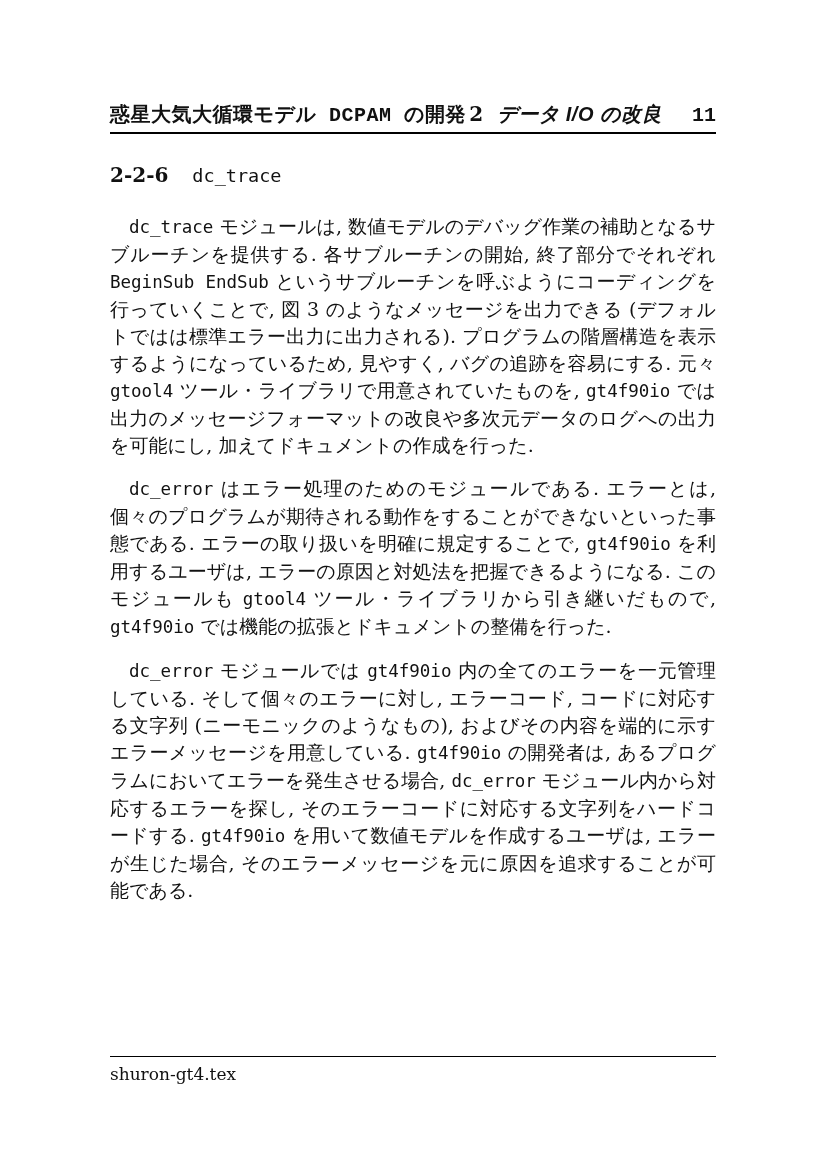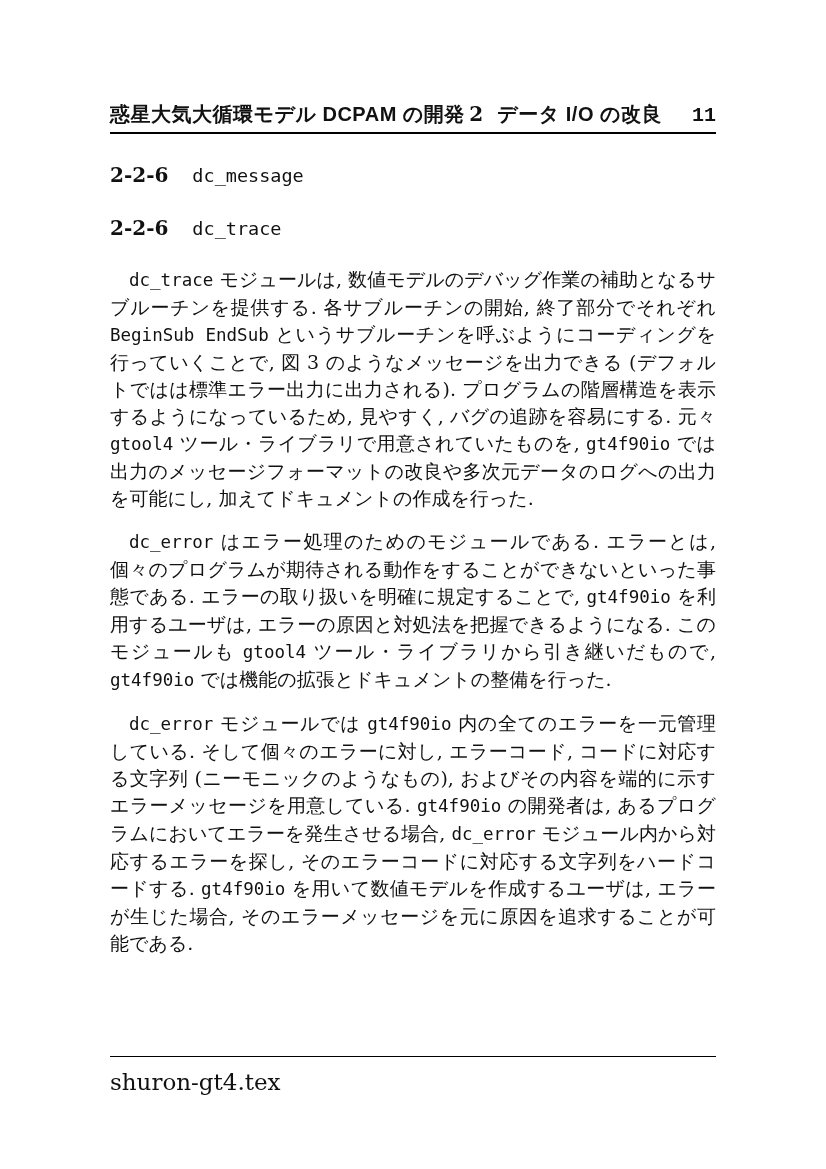--- a/index.html
+++ b/index.html
@@ -22,24 +22,24 @@
   .header {
     padding-top: 85px;
     display: flex;
     justify-content: space-between;
     align-items: baseline;
     font-size: 20px;
     line-height: 24px;
     font-weight: bold;
     white-space: nowrap;
   }
-  .header-title { font-family: Liberation Sans, sans-serif; letter-spacing: 0.5px; }
+  .header-title { font-family: Liberation Mono, monospace; letter-spacing: 0.5px; }
   .header-right { display: flex; align-items: baseline; }
   .header-sec-num { font-family: "DejaVu Serif", serif; }
-  .header-sec-title { margin-left: 14px; font-family: "Liberation Sans", sans-serif; letter-spacing: 0.5px; }
+  .header-sec-title { margin-left: 14px; font-family: "Liberation Sans", sans-serif; letter-spacing: 0.5px; font-style: italic; }
   .header-page { margin-left: 30px; font-family: Liberation Mono, monospace; margin-top: 19px; }
   .header-rule { border-bottom: 2px solid #000; margin-top: 4px; }
   
   .sec-heading {
     margin-top: 30px;
     font-size: 20px;
     line-height: 22px;
     font-weight: bold;
   }
   .sec-title {
@@ -61,48 +61,45 @@
     font-family: "DejaVu Sans Mono", monospace;
     font-size: 17.5px;
   }
   
   .footer {
     position: absolute;
     left: 110px;
     top: 1056px;
     width: 606px;
     border-top: 1.6px solid #000;
-    padding-top: 15px;
+    padding-top: 7px;
     display: flex;
     justify-content: space-between;
     align-items: baseline;
-    font-size: 23px;
+    font-size: 17px;
     line-height: 21px;
   }
   .footer-left { font-family: "DejaVu Serif", serif; }
   .footer-right { font-family: "DejaVu Serif", serif; }
 </style>
 </head>
 <body>
 
 <div class="content">
 
   <div class="header">
     <span class="header-title">惑星大気大循環モデル DCPAM の開発</span>
     <span class="header-right">
       <span class="header-sec-num">2</span>
       <span class="header-sec-title">データ I/O の改良</span>
       <span class="header-page">11</span>
     </span>
   </div>
   <div class="header-rule"></div>
 
-  <div class="sec-heading">
-    <span>2-2-6</span><span class="sec-title">dc_message</span>
-  </div>
 
   <div class="sec-heading">
     <span>2-2-6</span><span class="sec-title">dc_trace</span>
   </div>
   <p class="para"><span class="tt">dc_trace</span><span class="rm"> モジュールは, 数値モデルのデバッグ作業の補助となるサブルーチンを提供する. 各サブルーチンの開始, 終了部分でそれぞれ </span><span class="tt">BeginSub EndSub</span><span class="rm"> というサブルーチンを呼ぶようにコーディングを行っていくことで, 図 3 のようなメッセージを出力できる (デフォルトではは標準エラー出力に出力される). プログラムの階層構造を表示するようになっているため, 見やすく, バグの追跡を容易にする. 元々 </span><span class="tt">gtool4</span><span class="rm"> ツール・ライブラリで用意されていたものを, </span><span class="tt">gt4f90io</span><span class="rm"> では出力のメッセージフォーマットの改良や多次元データのログへの出力を可能にし, 加えてドキュメントの作成を行った.</span></p>
 
   <p class="para"><span class="tt">dc_error</span><span class="rm"> はエラー処理のためのモジュールである. エラーとは, 個々のプログラムが期待される動作をすることができないといった事態である. エラーの取り扱いを明確に規定することで, </span><span class="tt">gt4f90io</span><span class="rm"> を利用するユーザは, エラーの原因と対処法を把握できるようになる. このモジュールも </span><span class="tt">gtool4</span><span class="rm"> ツール・ライブラリから引き継いだもので, </span><span class="tt">gt4f90io</span><span class="rm"> では機能の拡張とドキュメントの整備を行った.</span></p>
   <p class="para"><span class="tt">dc_error</span><span class="rm"> モジュールでは </span><span class="tt">gt4f90io</span><span class="rm"> 内の全てのエラーを一元管理している. そして個々のエラーに対し, エラーコード, コードに対応する文字列 (ニーモニックのようなもの), およびその内容を端的に示すエラーメッセージを用意している. </span><span class="tt">gt4f90io</span><span class="rm"> の開発者は, あるプログラムにおいてエラーを発生させる場合, </span><span class="tt">dc_error</span><span class="rm"> モジュール内から対応するエラーを探し, そのエラーコードに対応する文字列をハードコードする. </span><span class="tt">gt4f90io</span><span class="rm"> を用いて数値モデルを作成するユーザは, エラーが生じた場合, そのエラーメッセージを元に原因を追求することが可能である.</span></p>
 
 </div>

